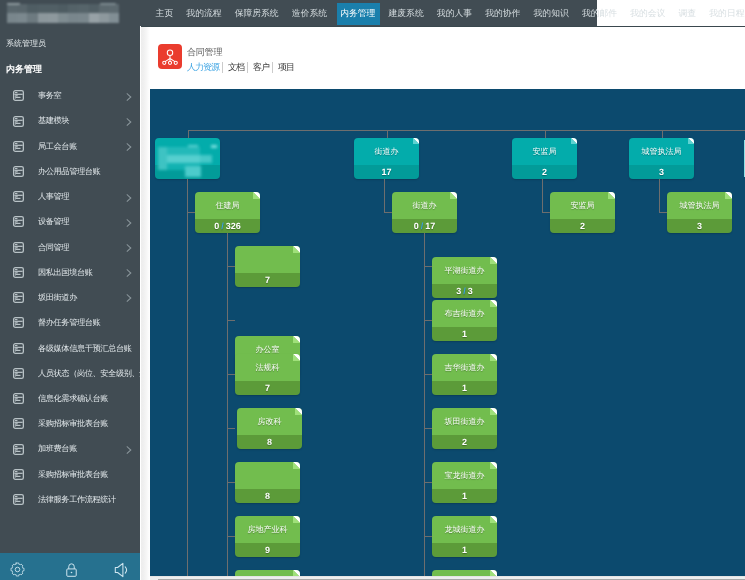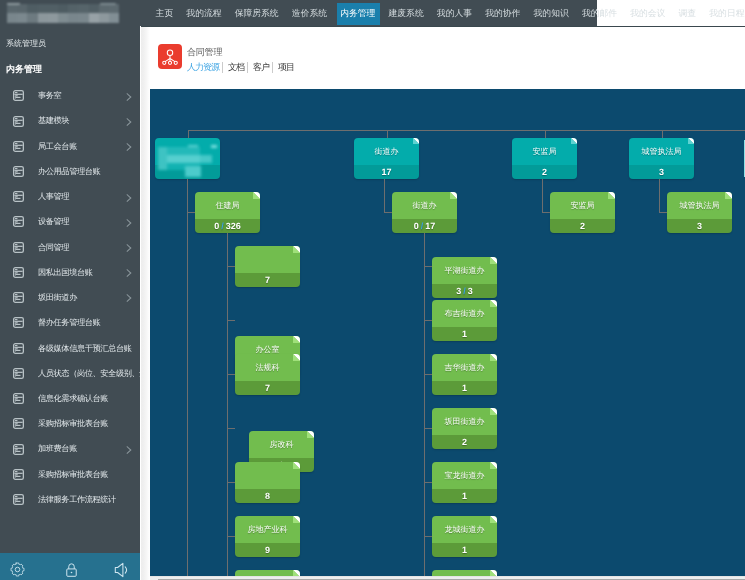--- a/index.html
+++ b/index.html
@@ -481,21 +481,21 @@
           <div class="top"></div>
           <div class="bot"></div>
           <svg class="fold" viewBox="0 0 7 7" style="width: 7px; height: 7px;">
             <path d="M0 0 L7 0 L7 7 Z" fill="#ffffff"></path>
             <path d="M0 0 L7 7 L0 7 Z" fill="#9fe07a"></path>
           </svg>
           <div class="lbl">法规科</div>
           <div class="cnt">7</div>
         </div>
         <div class="hline" style="left: 86px; top: 339px; width: 8px;"></div>
-        <div class="node green" style="left: 108px; top: 319px; margin-top: 23px;">
+        <div class="node green" style="left: 96px; top: 319px;">
           <div class="top"></div>
           <div class="bot"></div>
           <svg class="fold" viewBox="0 0 7 7" style="width: 7px; height: 7px;">
             <path d="M0 0 L7 0 L7 7 Z" fill="#ffffff"></path>
             <path d="M0 0 L7 7 L0 7 Z" fill="#9fe07a"></path>
           </svg>
           <div class="lbl">房改科</div>
           <div class="cnt">8</div>
         </div>
         <div class="hline" style="left: 86px; top: 393px; width: 8px;"></div>

